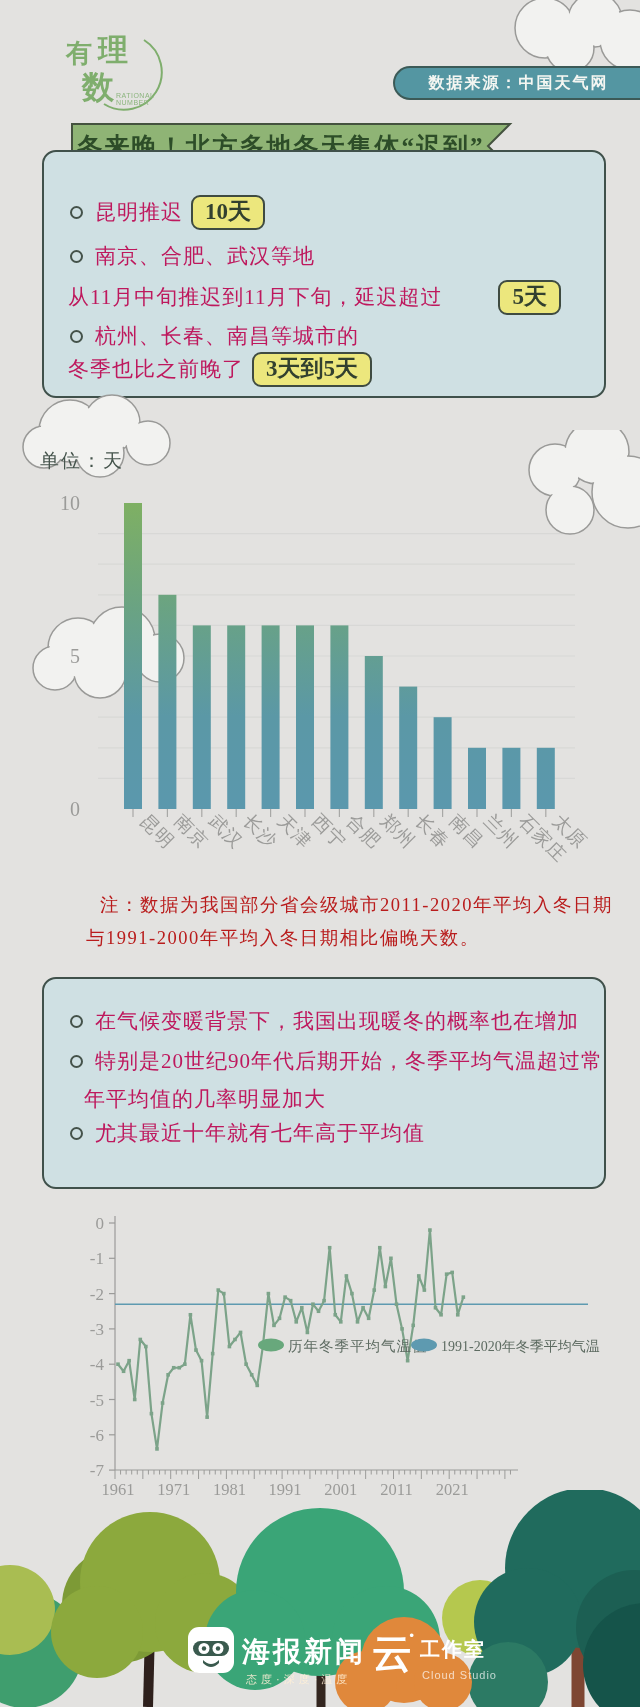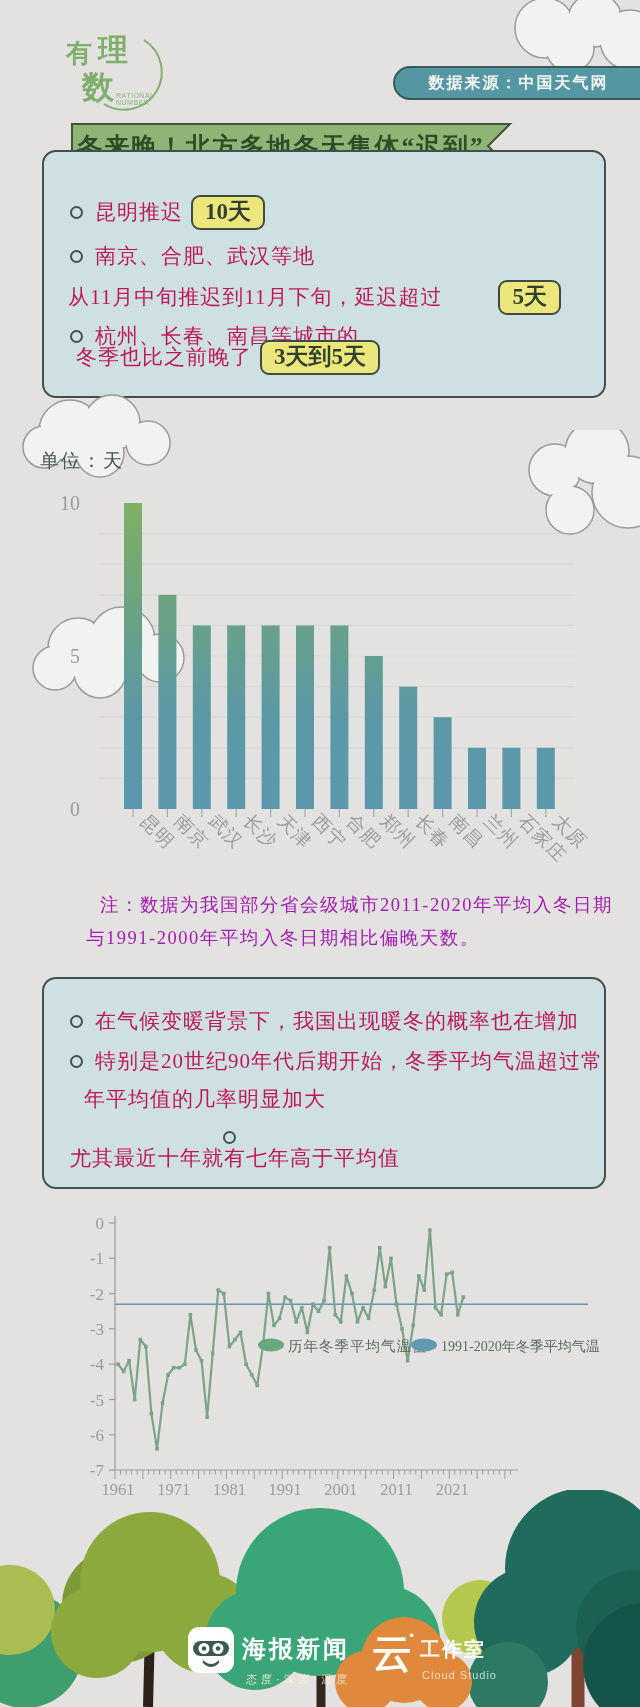--- a/index.html
+++ b/index.html
@@ -22,21 +22,21 @@
   .box2{top:977px;height:208px;}
   .row{position:absolute;display:flex;align-items:center;white-space:nowrap;}
   .bullet{display:inline-block;width:9px;height:9px;border:2px solid #44524a;border-radius:50%;
           margin-right:12px;flex-shrink:0;background:transparent;}
   .row-text{font-size:21px;color:#be185d;letter-spacing:1px;}
   .badge{display:inline-block;background:#ece77d;border:2px solid #3f4b41;border-radius:9px;
          padding:1px 12px;font-weight:bold;font-size:23px;color:#32402f;margin-left:8px;line-height:1.25;}
   .badge:empty{display:none;}
   
   .unit-label{left:40px;top:448px;font-size:19px;color:#45544c;letter-spacing:2px;}
-  .note{color:#a21caf;font-size:18.5px;letter-spacing:1.5px;white-space:nowrap;font-family:Liberation Serif, serif;}
+  .note{color:#b91c1c;font-size:18.5px;letter-spacing:1.5px;white-space:nowrap;font-family:Liberation Serif, serif;}
   
   .brand{color:#ffffff;font-weight:bold;white-space:nowrap;}
   .brand-sub{color:rgba(255,240,215,.85);font-family:"Liberation Sans",sans-serif;}
   svg{display:block;}
 </style>
 </head>
 <body>
 
 <div class="page">
 
@@ -83,21 +83,21 @@
         <span class="row-text">南京、合肥、武汉等地</span>
       </div>
       <div class="row" style="top: 128px; left: 24px; gap: 48px;">
         <span class="row-text">从11月中旬推迟到11月下旬，延迟超过</span>
         <span class="badge">5天</span>
       </div>
       <div class="row" style="top: 170px; left: 26px;">
         <span class="bullet"></span>
         <span class="row-text">杭州、长春、南昌等城市的</span>
       </div>
-      <div class="row" style="top: 188px; left: 24px; margin-left: 8px;">
+      <div class="row" style="top: 200px; left: 24px;">
         <span class="row-text">冬季也比之前晚了</span>
         <span class="badge">3天到5天</span>
       </div>
     </div>
 
   <svg class="abs" style="left:8px;top:385px;" width="175" height="100">
     <g stroke="#9a9a98" stroke-width="1.5" fill="#f2f2f0">
       <circle cx="62" cy="46" r="31"></circle>
         <circle cx="104" cy="38" r="28"></circle>
       <circle cx="140" cy="58" r="22"></circle>
@@ -202,21 +202,21 @@
         <span class="bullet"></span>
         <span class="row-text">在气候变暖背景下，我国出现暖冬的概率也在增加</span>
       </div>
       <div class="row" style="top: 68px; left: 26px;">
         <span class="bullet"></span>
         <span class="row-text">特别是20世纪90年代后期开始，冬季平均气温超过常</span>
       </div>
       <div class="row" style="top: 106px; left: 40px;">
         <span class="row-text">年平均值的几率明显加大</span>
       </div>
-      <div class="row" style="top: 152px; left: 26px; flex-direction: column;">
+      <div class="row" style="top: 140px; left: 26px;">
         <span class="bullet"></span>
         <span class="row-text">尤其最近十年就有七年高于平均值</span>
       </div>
     </div>
 
   <svg class="abs" id="lineChart" style="left:0;top:1190px;" width="640" height="330" viewBox="0 1190 640 330">
       <line x1="115" x2="115" y1="1216" y2="1470" stroke="#9b9b99" stroke-width="1.2"></line>
       <line x1="109" x2="115" y1="1223" y2="1223" stroke="#9b9b99" stroke-width="1.2"></line>
       <text x="104" y="1229" text-anchor="end" font-size="17" fill="#9b9b99">0</text>
       <line x1="109" x2="115" y1="1258.3" y2="1258.3" stroke="#9b9b99" stroke-width="1.2"></line>
@@ -430,20 +430,20 @@
 
   <svg class="abs" style="left:188px;top:1627px;" width="46" height="46">
     <rect x="0" y="0" width="46" height="46" rx="11" fill="#ffffff"></rect>
     <rect x="5" y="14" width="36" height="15" rx="7.5" fill="#3a5a4e"></rect>
     <circle cx="16" cy="21.5" r="5.5" fill="#ffffff"></circle>
     <circle cx="30" cy="21.5" r="5.5" fill="#ffffff"></circle>
     <circle cx="16" cy="21.5" r="2.2" fill="#3a5a4e"></circle>
     <circle cx="30" cy="21.5" r="2.2" fill="#3a5a4e"></circle>
     <path d="M 15 33 Q 23 41 31 33 L 31 36 Q 23 44 15 36 Z" fill="#3a5a4e"></path>
   </svg>
-  <div class="abs brand" style="left:242px;top:1633px;font-size:24px;letter-spacing:3px;">海报新闻</div>
+  <div class="abs brand" style="left:242px;top:1633px;font-size:28px;letter-spacing:3px;">海报新闻</div>
   <div class="abs brand-sub" style="left:246px;top:1672px;font-size:11px;letter-spacing:4px;">态度·深度·温度</div>
   <div class="abs brand" style="left:372px;top:1626px;font-size:40px;">云</div>
   <div class="abs brand" style="left:408px;top:1622px;font-size:22px;">·</div>
   <div class="abs brand" style="left:420px;top:1636px;font-size:20px;letter-spacing:2px;">工作室</div>
   <div class="abs brand-sub" style="left:422px;top:1669px;font-size:11px;letter-spacing:1px;color:rgba(255,255,255,.7);">Cloud Studio</div>
 
 </div>
 
 </body></html>

